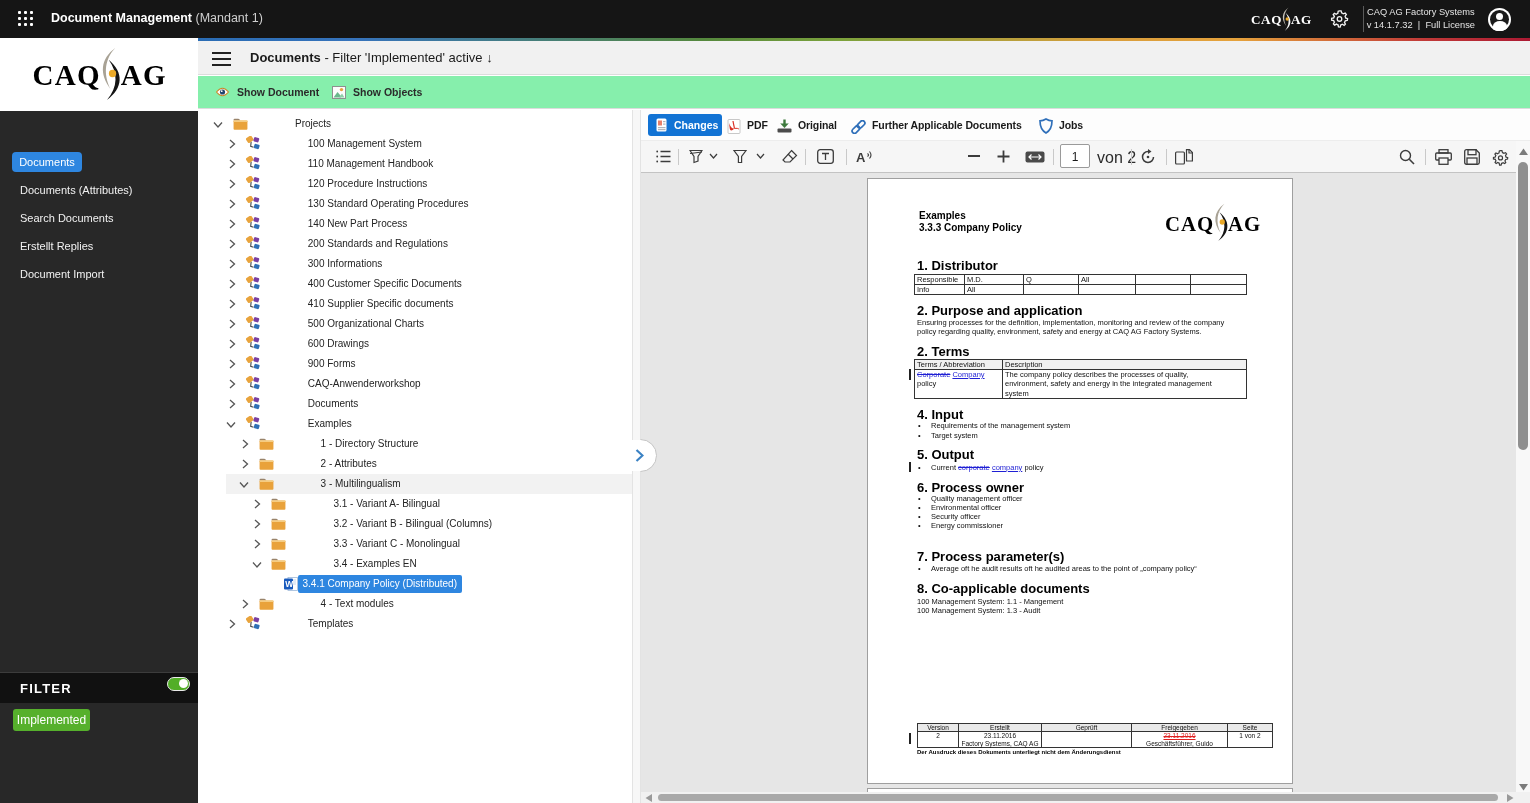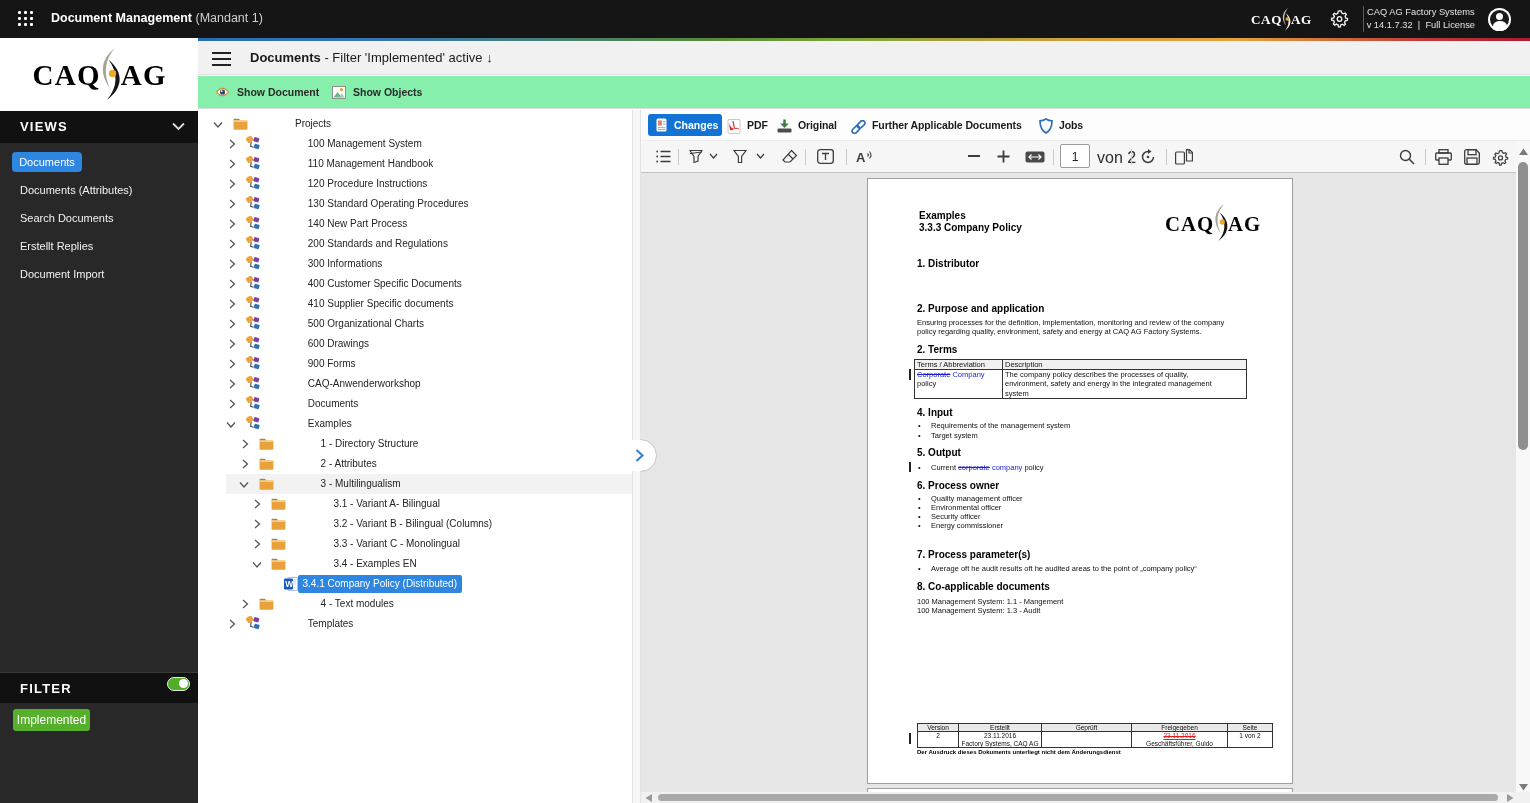--- a/index.html
+++ b/index.html
@@ -50,27 +50,27 @@
 .sep2 { position:absolute; top:8px; width:1px; height:16px; background:#c9c9c9; }
 
 #vscroll { left:1516px; top:141px; width:14px; height:651px; background:#f8f8f8; }
 #vthumb { position:absolute; left:2px; top:21px; width:10px; height:288px; background:#8f8f8f; border-radius:5px; }
 #corner { left:1516px; top:792px; width:14px; height:11px; background:#f1f1f1; }
 #hscroll { left:641px; top:792px; width:875px; height:11px; background:#f1f1f1; }
 #hthumb { position:absolute; left:17px; top:2px; width:840px; height:7px; background:#a9a9a9; border-radius:4px; }
 
 #page { left:868px; top:179px; width:424px; height:604px; background:#fff; outline:1px solid #9f9f9f; }
 #page2 { left:868px; top:789px; width:424px; height:14px; background:#fff; outline:1px solid #9f9f9f; }
-.dh { position:absolute; font-weight:bold; font-size:10px; color:#000; }
+.dh { position:absolute; font-weight:bold; font-size:13px; color:#000; }
 .dt { position:absolute; font-size:7.5px; color:#111; }
 .doctable { position:absolute; border-collapse:collapse; }
 .doctable td { border:1px solid #333; font-size:7.5px; padding:0 2px; vertical-align:top; color:#111; height:9px; }
 .cbar { position:absolute; left:41px; width:1.6px; background:#222; }
 .del { color:#1f1fd4; text-decoration:line-through; }
-.ins { color:#1f1fd4; }
+.ins { color:#1f1fd4; text-decoration:underline; }
 .bu { display:inline-block; width:13px; }
 .ftable { position:absolute; border-collapse:collapse; }
 .ftable td { border:1px solid #333; font-size:6.5px; text-align:center; vertical-align:top; color:#111; line-height:7.5px; padding:0; }
 svg { display:block; }
 .icon { position:absolute; }
 </style>
 </head>
 <body>
 
 <div class="abs" id="topbar"></div>
@@ -142,26 +142,20 @@
   <div style="position:absolute;left:8px;top:4.5px;width:7px;height:7px;border-radius:50%;background:#fff"></div>
   <div style="position:absolute;left:4.5px;top:12.5px;width:14px;height:10px;border-radius:50% 50% 0 0;background:#fff"></div>
 </div>
 
 <div class="abs" id="side-logo">
   <svg style="position:absolute;left:28px;top:9px" width="146" height="53" viewBox="0 0 170 62">
       <use href="#caqlogo"></use>
     </svg>
 </div>
 <div class="abs" id="sidebar">
-  <div class="abs" id="views-band" style="position:absolute">
-      <span class="cap">VIEWS</span>
-    <svg style="position:absolute;left:172px;top:11px" width="13" height="9" viewBox="0 0 13 9">
-        <path d="M1 1.5 L6.5 7 L12 1.5" stroke="#dcdcdc" stroke-width="1.8" fill="none"></path>
-      </svg>
-  </div>
   <div id="doc-pill">Documents</div>
   <div class="side-item" style="top:73px">Documents (Attributes)</div>
   <div class="side-item" style="top:101px">Search Documents</div>
   <div class="side-item" style="top:129px">Erstellt Replies</div>
   <div class="side-item" style="top:157px">Document Import</div>
   <div class="abs" id="filter-band" style="position:absolute">
       <span class="cap">FILTER</span>
     <div id="toggle">
         <i></i>
       </div>
@@ -506,20 +500,40 @@
       <circle cx="10" cy="10.5" r="2.4" fill="none" stroke="#3c3c3c" stroke-width="1.4"></circle>
     </svg>
 </div>
 <div class="abs" id="vcontent"></div>
 <div class="abs" id="page">
   <div class="abs" style="left:51px;top:31px;font-weight:bold;font-size:10px;line-height:11.8px;color:#000">Examples<br>3.3.3 Company Policy</div>
   <svg class="abs" style="left:294px;top:24px" width="104" height="38" viewBox="0 0 170 62">
       <use href="#caqlogo"></use>
     </svg>
   <div class="dh" style="left:49px;top:79px">1. Distributor</div>
+  <table class="doctable" style="left:46px;top:94.5px">
+    <tbody>
+        <tr>
+          <td style="width:50px">Responsible</td>
+          <td style="width:59px">M.D.</td>
+          <td style="width:55px">Q</td>
+          <td style="width:57px">All</td>
+          <td style="width:55px"></td>
+          <td style="width:56px"></td>
+        </tr>
+    <tr>
+          <td>Info</td>
+          <td>All</td>
+          <td></td>
+          <td></td>
+          <td></td>
+          <td></td>
+        </tr>
+  </tbody>
+    </table>
   <div class="dh" style="left:49px;top:124px">2. Purpose and application</div>
   <div class="dt" style="left:49px;top:139px;line-height:9.4px">Ensuring processes for the definition, implementation, monitoring and review of the company<br>policy regarding quality, environment, safety and energy at CAQ AG Factory Systems.</div>
   <div class="dh" style="left:49px;top:165px">2. Terms</div>
   <table class="doctable" style="left:46px;top:180px">
     <tbody>
         <tr style="background:#f1f1f1">
           <td style="width:88px">Terms / Abbreviation</td>
           <td style="width:244px">Description</td>
         </tr>
     <tr style="height:28px">

